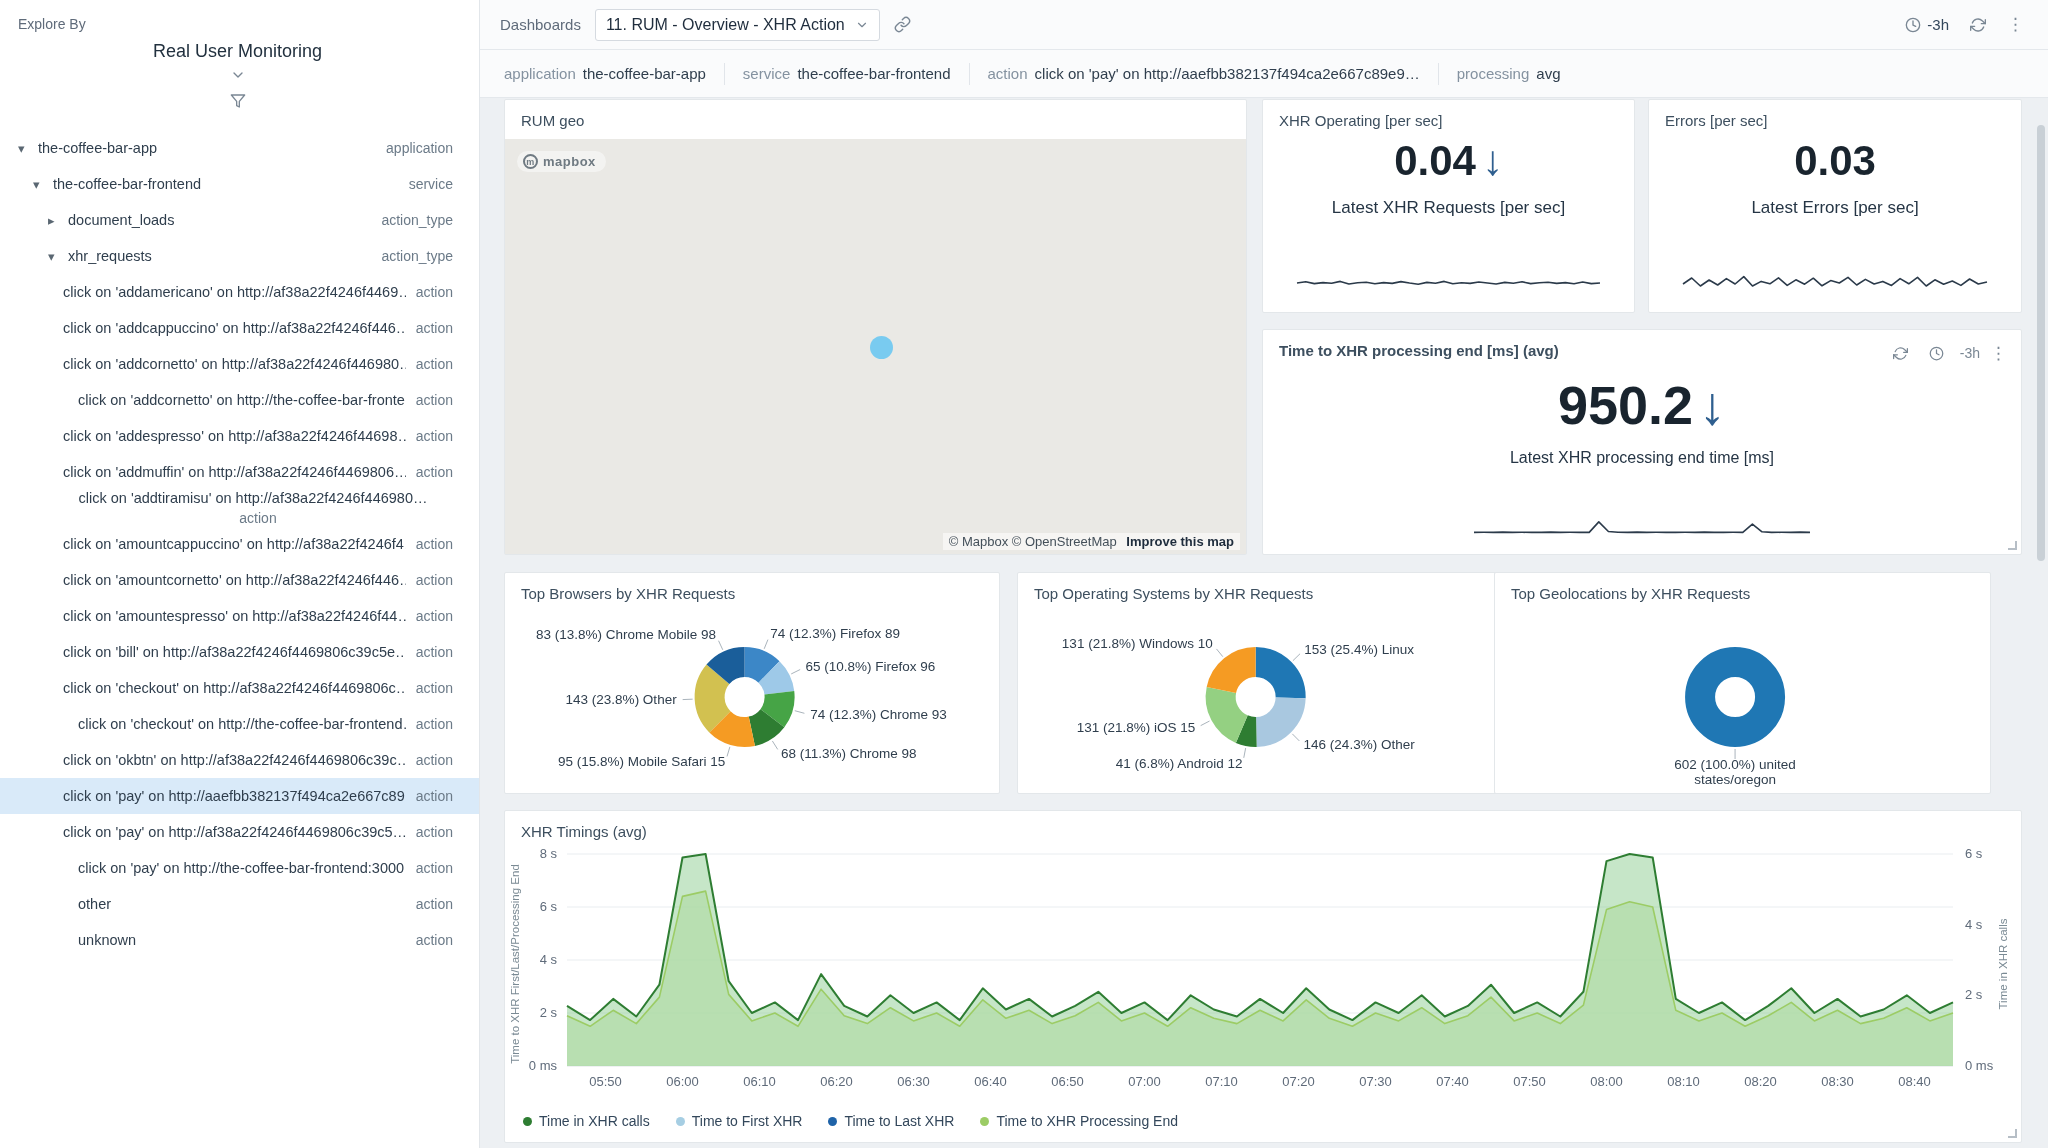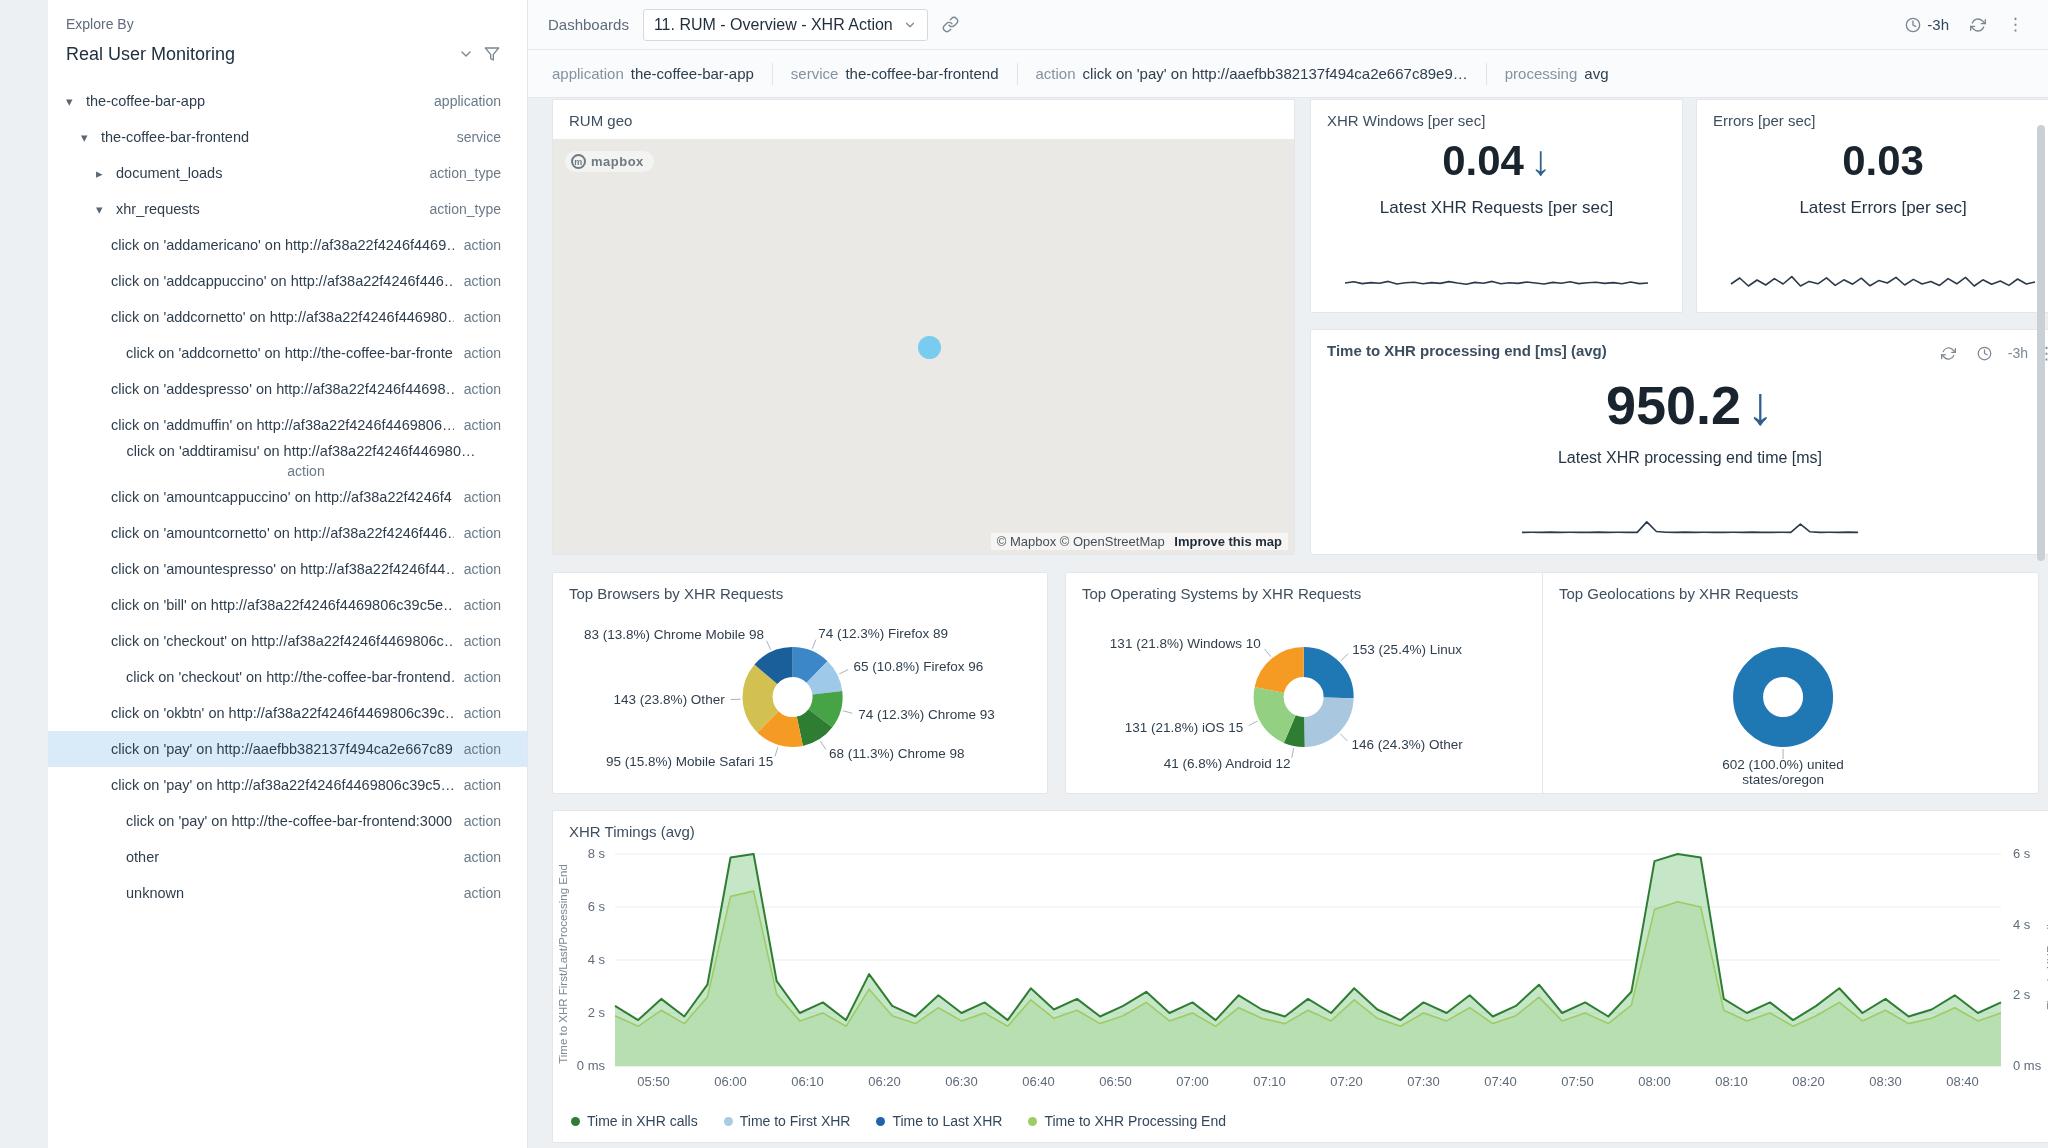--- a/index.html
+++ b/index.html
@@ -1,24 +1,24 @@
 <!DOCTYPE html>
 <html><head>
 <meta charset="utf-8">
 <style>
   * { box-sizing: border-box; margin: 0; padding: 0; }
   html,body { width:2048px; height:1148px; overflow:hidden; }
   body { font-family: "Liberation Sans", sans-serif; color:#22313f; background:#edf0f3; }
-  .app { width:2048px; height:1148px; display:flex;padding-left:48px; }
+  .app { width:2048px; height:1148px; display:flex; }
 
   
   .sidebar { width:480px; height:100%; background:#fff; border-right:1px solid #e2e6ea; display:flex; flex-direction:column; flex:0 0 480px; }
   .sidebar-header { padding:16px 22px 10px 18px; }
   .explore-label { font-size:14px; color:#5f6b7a; margin-bottom:9px; }
-  .rum-row { display:flex; align-items:center; }
+  .rum-row { display:flex; align-items:center;flex-direction:column; }
   .rum-title { font-size:18px; color:#22313f; flex:1; }
   .icon-btn { display:inline-flex; align-items:center; justify-content:center; width:26px; height:26px; color:#7a8794; cursor:pointer; }
   .icon-btn svg { stroke:#7a8794; fill:none; stroke-width:2; stroke-linecap:round; stroke-linejoin:round; }
   .tree { flex:1; overflow:hidden; padding-top:6px; }
   .tree-row { height:36px; display:flex; align-items:center; padding-right:26px; cursor:pointer; }
   .tree-row.selected { background:#d9eaf9; }
   .tree-chevron { width:20px; font-size:13px; color:#5a6772; flex:0 0 20px; }
   .tree-label { flex:1; font-size:14.5px; color:#2f3e4d; white-space:nowrap; overflow:hidden; margin-right:10px; }
   .tree-badge { font-size:14px; color:#6b7a88; white-space:nowrap; }
 
@@ -270,21 +270,21 @@
             </span>
           <span class="map-dot"></span>
           <div class="map-attrib">
             <span>© Mapbox © OpenStreetMap</span>
             <b>Improve this map</b>
           </div>
         </div>
       </div>
 
       <div class="panel kpi" style="left:782px; top:1px; width:373px; height:214px;">
-        <div class="panel-title">XHR Windows [per sec]</div>
+        <div class="panel-title">XHR Operating [per sec]</div>
         <div class="kpi-number"><span>0.04</span><span class="trend-arrow">↓</span></div>
         <div class="kpi-caption">Latest XHR Requests [per sec]</div>
         <div class="spark"><svg width="307" height="26">
               <polyline points="2.0,13.0 10.7,11.8 19.3,13.6 28.0,12.6 36.6,13.2 45.3,11.4 53.9,14.0 62.6,12.8 71.3,12.2 79.9,13.8 88.6,12.6 97.2,13.4 105.9,11.6 114.5,13.0 123.2,14.2 131.9,12.4 140.5,13.2 149.2,11.4 157.8,13.8 166.5,12.8 175.1,13.4 183.8,12.0 192.5,13.0 201.1,14.0 209.8,12.4 218.4,13.2 227.1,11.8 235.7,13.6 244.4,12.8 253.1,12.2 261.7,13.4 270.4,12.6 279.0,13.8 287.7,12.0 296.3,13.6 305.0,13.0" fill="none" stroke="#2b3a4a" stroke-width="1.6" stroke-linejoin="round"></polyline>
             </svg></div>
       </div>
 
       <div class="panel kpi" style="left:1168px; top:1px; width:374px; height:214px;">
         <div class="panel-title">Errors [per sec]</div>
         <div class="kpi-number"><span>0.03</span></div>

